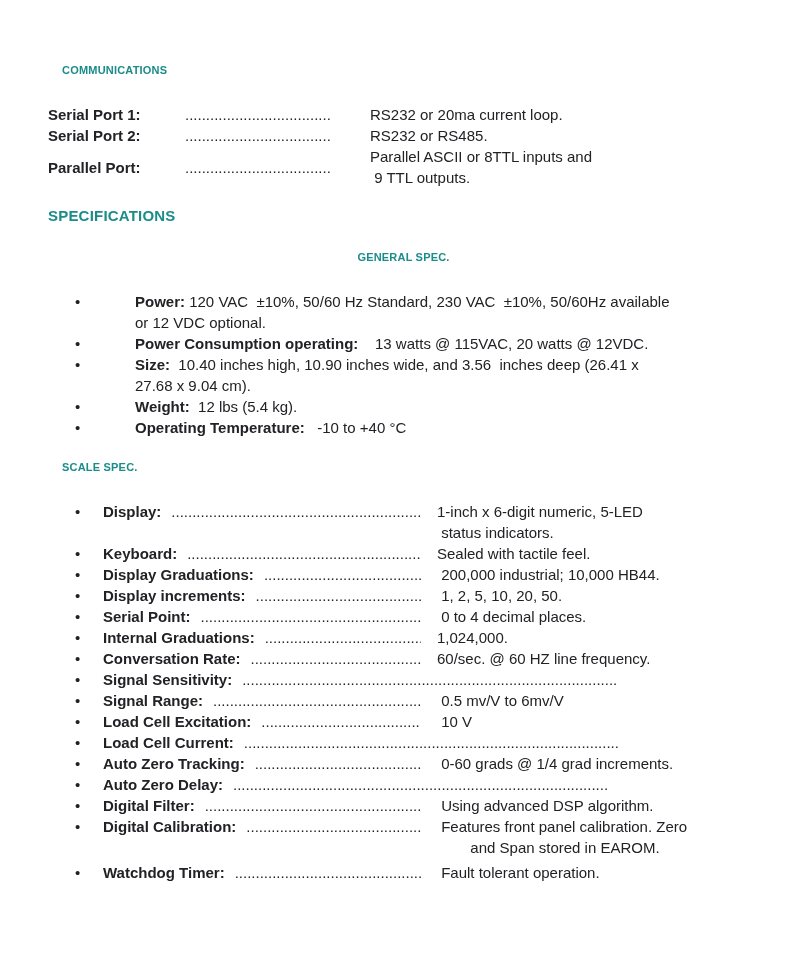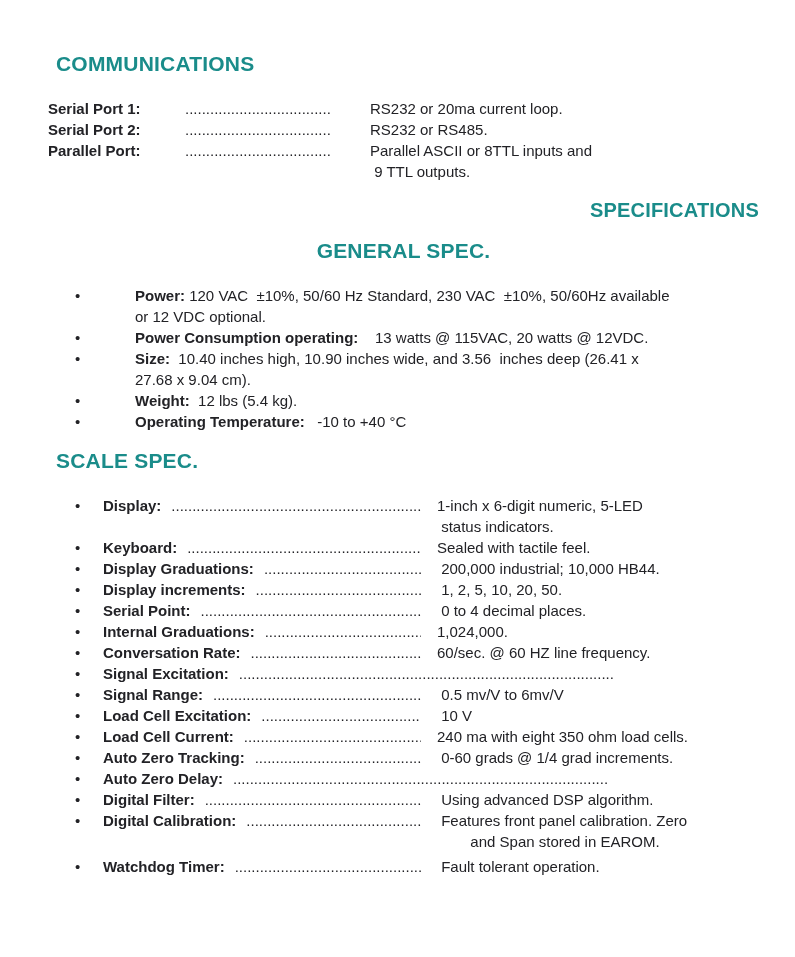--- a/index.html
+++ b/index.html
@@ -12,38 +12,38 @@
     height: 957px;
     background: #ffffff;
     font-family: "Liberation Sans", sans-serif;
     font-size: 15px;
     line-height: 21px;
     color: var(--ink);
     padding: 48px 36px 0 48px;
     overflow: hidden;
   }
   .sec-heading {
-    margin: 8px;
-    font-size: 21px;
+    margin: 14px;
+    font-size: 11px;
     font-weight: bold;
     color: var(--teal);
     line-height: 16px;
     letter-spacing: 0.2px;
   }
   
   .comm-table { margin-top: 26px; }
-  .comm-row { display: flex; align-items: flex-start; }
+  .comm-row { display: flex; align-items: center; }
   .comm-label { width: 137px; font-weight: bold; white-space: pre; flex: none; }
   .comm-dots { width: 185px; flex: none; overflow: hidden; white-space: pre; }
   .comm-value { flex: 1; white-space: pre-wrap; }
   
   .spec-title {
     margin: 19px 0 0 0;
-    text-align: right;
-    font-size: 20px;
+    text-align: left;
+    font-size: 15px;
     font-weight: bold;
     color: var(--teal);
     line-height: 18px;
     letter-spacing: 0.2px;
   }
   .general-heading { margin-top: 24px; text-align: center; }
   
   .g-list { margin-top: 26px; }
   .g-row { display: flex; align-items: flex-start; }
   .bullet { margin-left: 27px; width: 28px; flex: none; }
@@ -154,40 +154,39 @@
       <span class="s-value">1,024,000.</span>
     </div>
     <div class="s-row">
       <span class="bullet">•</span>
       <span class="s-label">Conversation Rate:</span>
       <span class="s-dots">..........................................................................................</span>
       <span class="s-value">60/sec. @ 60 HZ line frequency.</span>
     </div>
     <div class="s-row">
       <span class="bullet">•</span>
-      <span class="s-label">Signal Excitation:</span>
+      <span class="s-label">Signal Sensitivity:</span>
       <span class="s-dots">..........................................................................................</span>
     </div>
     <div class="s-row">
       <span class="bullet">•</span>
       <span class="s-label">Signal Range:</span>
       <span class="s-dots">..........................................................................................</span>
       <span class="s-value"> 0.5 mv/V to 6mv/V</span>
     </div>
     <div class="s-row">
       <span class="bullet">•</span>
       <span class="s-label">Load Cell Excitation:</span>
       <span class="s-dots">..........................................................................................</span>
       <span class="s-value"> 10 V</span>
     </div>
     <div class="s-row">
       <span class="bullet">•</span>
       <span class="s-label">Load Cell Current:</span>
       <span class="s-dots">..........................................................................................</span>
-      <span class="s-value">240 ma with eight 350 ohm load cells.</span>
     </div>
     <div class="s-row">
       <span class="bullet">•</span>
       <span class="s-label">Auto Zero Tracking:</span>
       <span class="s-dots">..........................................................................................</span>
       <span class="s-value"> 0-60 grads @ 1/4 grad increments.</span>
     </div>
     <div class="s-row">
       <span class="bullet">•</span>
       <span class="s-label">Auto Zero Delay:</span>

